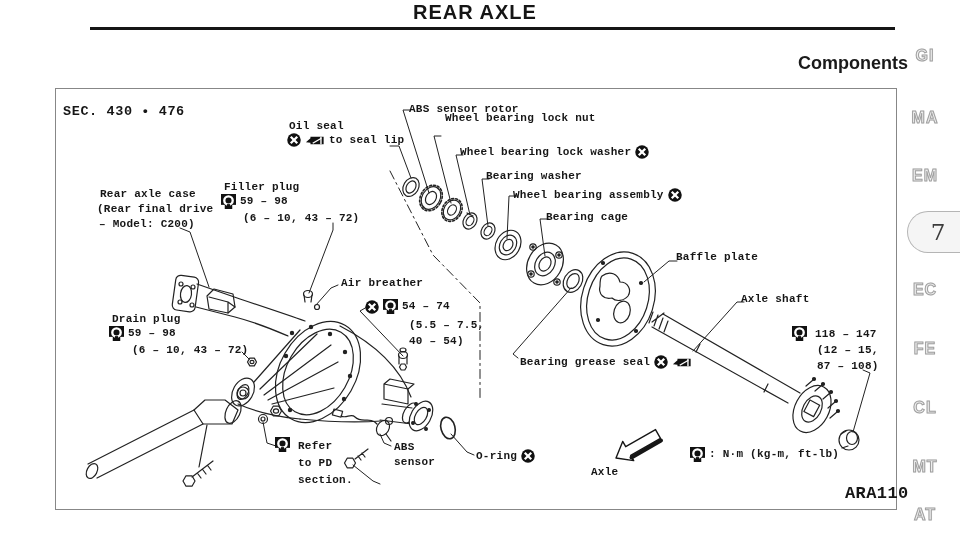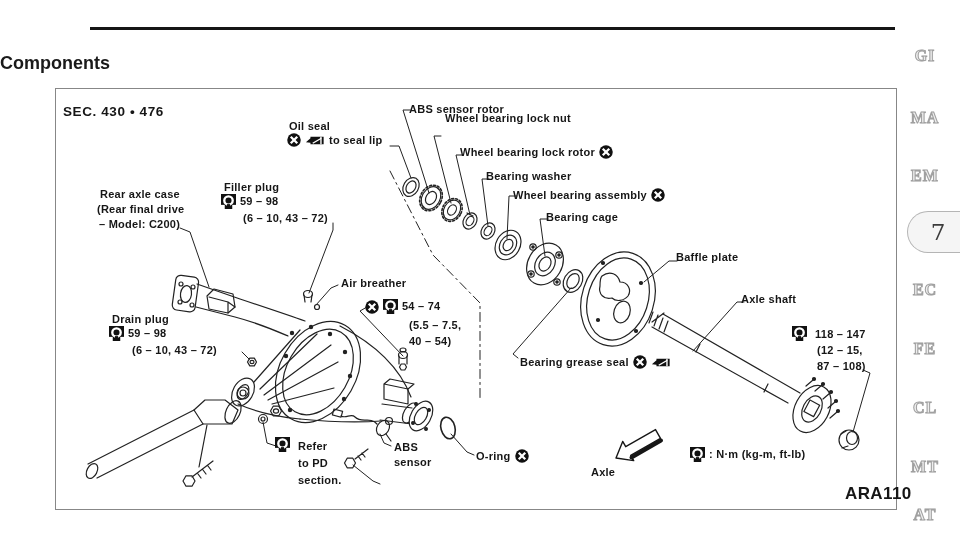--- a/index.html
+++ b/index.html
@@ -2,45 +2,46 @@
 <html><head>
 <meta charset="utf-8">
 <style>
   html,body{margin:0;padding:0;width:960px;height:540px;background:#fff;overflow:hidden;
     font-family:"Liberation Sans",sans-serif;}
   #page{position:relative;width:960px;height:540px;background:#fff;color:#161616;}
   .abs{position:absolute;}
   #title{left:0;top:1px;width:950px;text-align:center;font-size:20px;font-weight:bold;
     letter-spacing:1px;color:#151515;}
   #title-rule{left:90px;top:27px;width:805px;height:3px;background:#151515;}
-  #subtitle{left:0;top:53px;width:908px;text-align:left;font-size:18px;font-weight:bold;color:#1a1a1a;}
+  #subtitle{left:0;top:53px;width:908px;text-align:right;font-size:18px;font-weight:bold;color:#1a1a1a;}
   #frame{left:55px;top:88px;width:840px;height:420px;border:1px solid #878787;background:#fff;}
   svg.art{left:0;top:0;pointer-events:none;}
   .lbl{position:absolute;font-size:11px;font-weight:bold;color:#161616;white-space:nowrap;
-    letter-spacing:0.25px;line-height:13px;z-index:3;}
+    letter-spacing:0.25px;line-height:13px;z-index:3;font-family:Liberation Mono, monospace;}
   .row{display:flex;align-items:center;gap:4px;}
   .sec{font-size:13.5px;letter-spacing:0.6px;}
   .fig{font-weight:600;font-size:17px;letter-spacing:0.4px;}
   .ic-t{width:15px;height:15px;display:block;}
   .ic-x{width:14px;height:14px;display:block;}
   .ic-g{width:20px;height:11px;display:block;}
   .tab-letter{position:absolute;left:900px;width:50px;text-align:center;
     font-size:16px;font-weight:bold;letter-spacing:1px;color:#eeeeee;
-    -webkit-text-stroke:1px #a0a0a0;text-shadow:0 0 1px #b5b5b5;font-family:Liberation Serif, serif;}
+    -webkit-text-stroke:1px #a0a0a0;text-shadow:0 0 1px #b5b5b5;}
   #tab-current{position:absolute;right:0;top:211px;width:53px;height:42px;
     background:#f5f5f5;border:1.5px solid #b5b5b5;border-right:none;
     border-radius:22px 0 0 22px;display:flex;align-items:center;justify-content:center;
     font-family:"DejaVu Serif",serif;font-size:23px;color:#3c3c3c;box-sizing:border-box;
     padding-left:8px;}
 </style>
 </head>
 <body>
 
 <div id="page">
 
+  <div id="title" class="abs">REAR AXLE</div>
   <div id="title-rule" class="abs"></div>
   <div id="subtitle" class="abs">Components</div>
   <div id="frame" class="abs"></div>
 
   <svg class="abs art" width="960" height="540" viewBox="0 0 960 540">
     <g stroke="#222" stroke-width="1.2" fill="none" stroke-linecap="round" stroke-linejoin="round">
 
       <path d="M390 171 L433 255 L480 303 L480 398" stroke-dasharray="9 4 2 4" stroke-width="1"></path>
 
       <path d="M88 464 L194 410 M97 478 L203 424"></path>
@@ -218,21 +219,21 @@
         <path d="M1 8 L6 3.5 L6 2 L20.5 2 L20.5 10 L6 10 L6 8.5 Z" fill="#111"></path>
         <path d="M8.5 9 L18 3.5" stroke="#fff" stroke-width="1.5"></path>
         <rect x="16.8" y="2" width="1.5" height="8" fill="#fff"></rect>
       </svg>
     <span>to seal lip</span>
   </div>
 
   <div class="lbl" style="left:409px;top:103px">ABS sensor rotor</div>
   <div class="lbl" style="left:445px;top:112px">Wheel bearing lock nut</div>
   <div class="lbl row" style="left:460px;top:145px">
-    <span>Wheel bearing lock rotor</span>
+    <span>Wheel bearing lock washer</span>
     <svg class="ic-x" viewBox="0 0 16 16">
         <circle cx="8" cy="8" r="7.7" fill="#111"></circle>
         <path d="M4.3 4.3L11.7 11.7M11.7 4.3L4.3 11.7" stroke="#fff" stroke-width="2.6"></path>
       </svg>
   </div>
   <div class="lbl" style="left:486px;top:170px">Bearing washer</div>
   <div class="lbl row" style="left:513px;top:188px">
     <span>Wheel bearing assembly</span>
     <svg class="ic-x" viewBox="0 0 16 16">
         <circle cx="8" cy="8" r="7.7" fill="#111"></circle>

